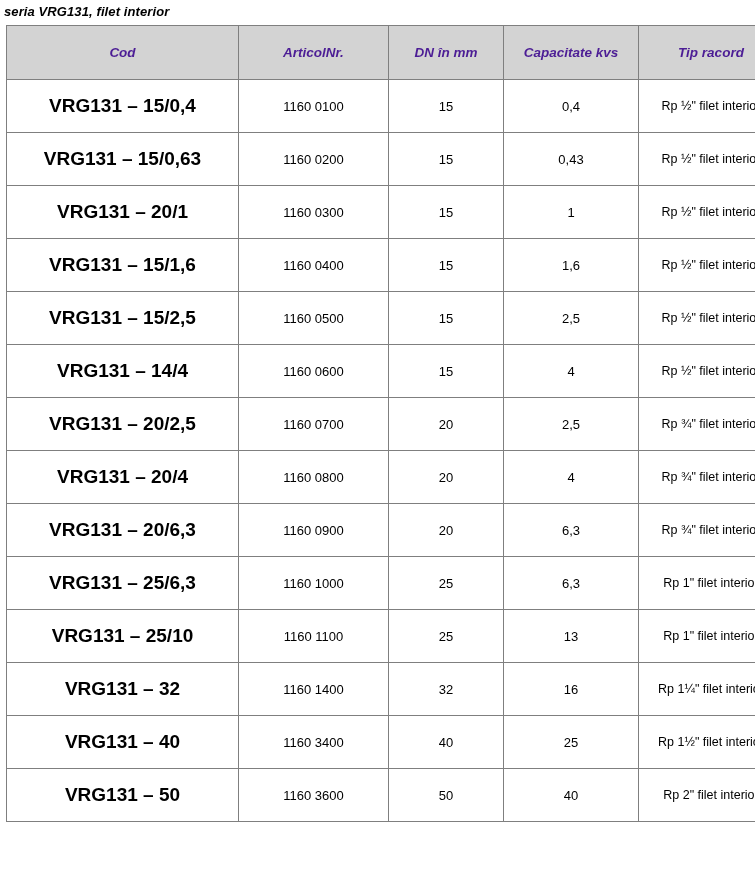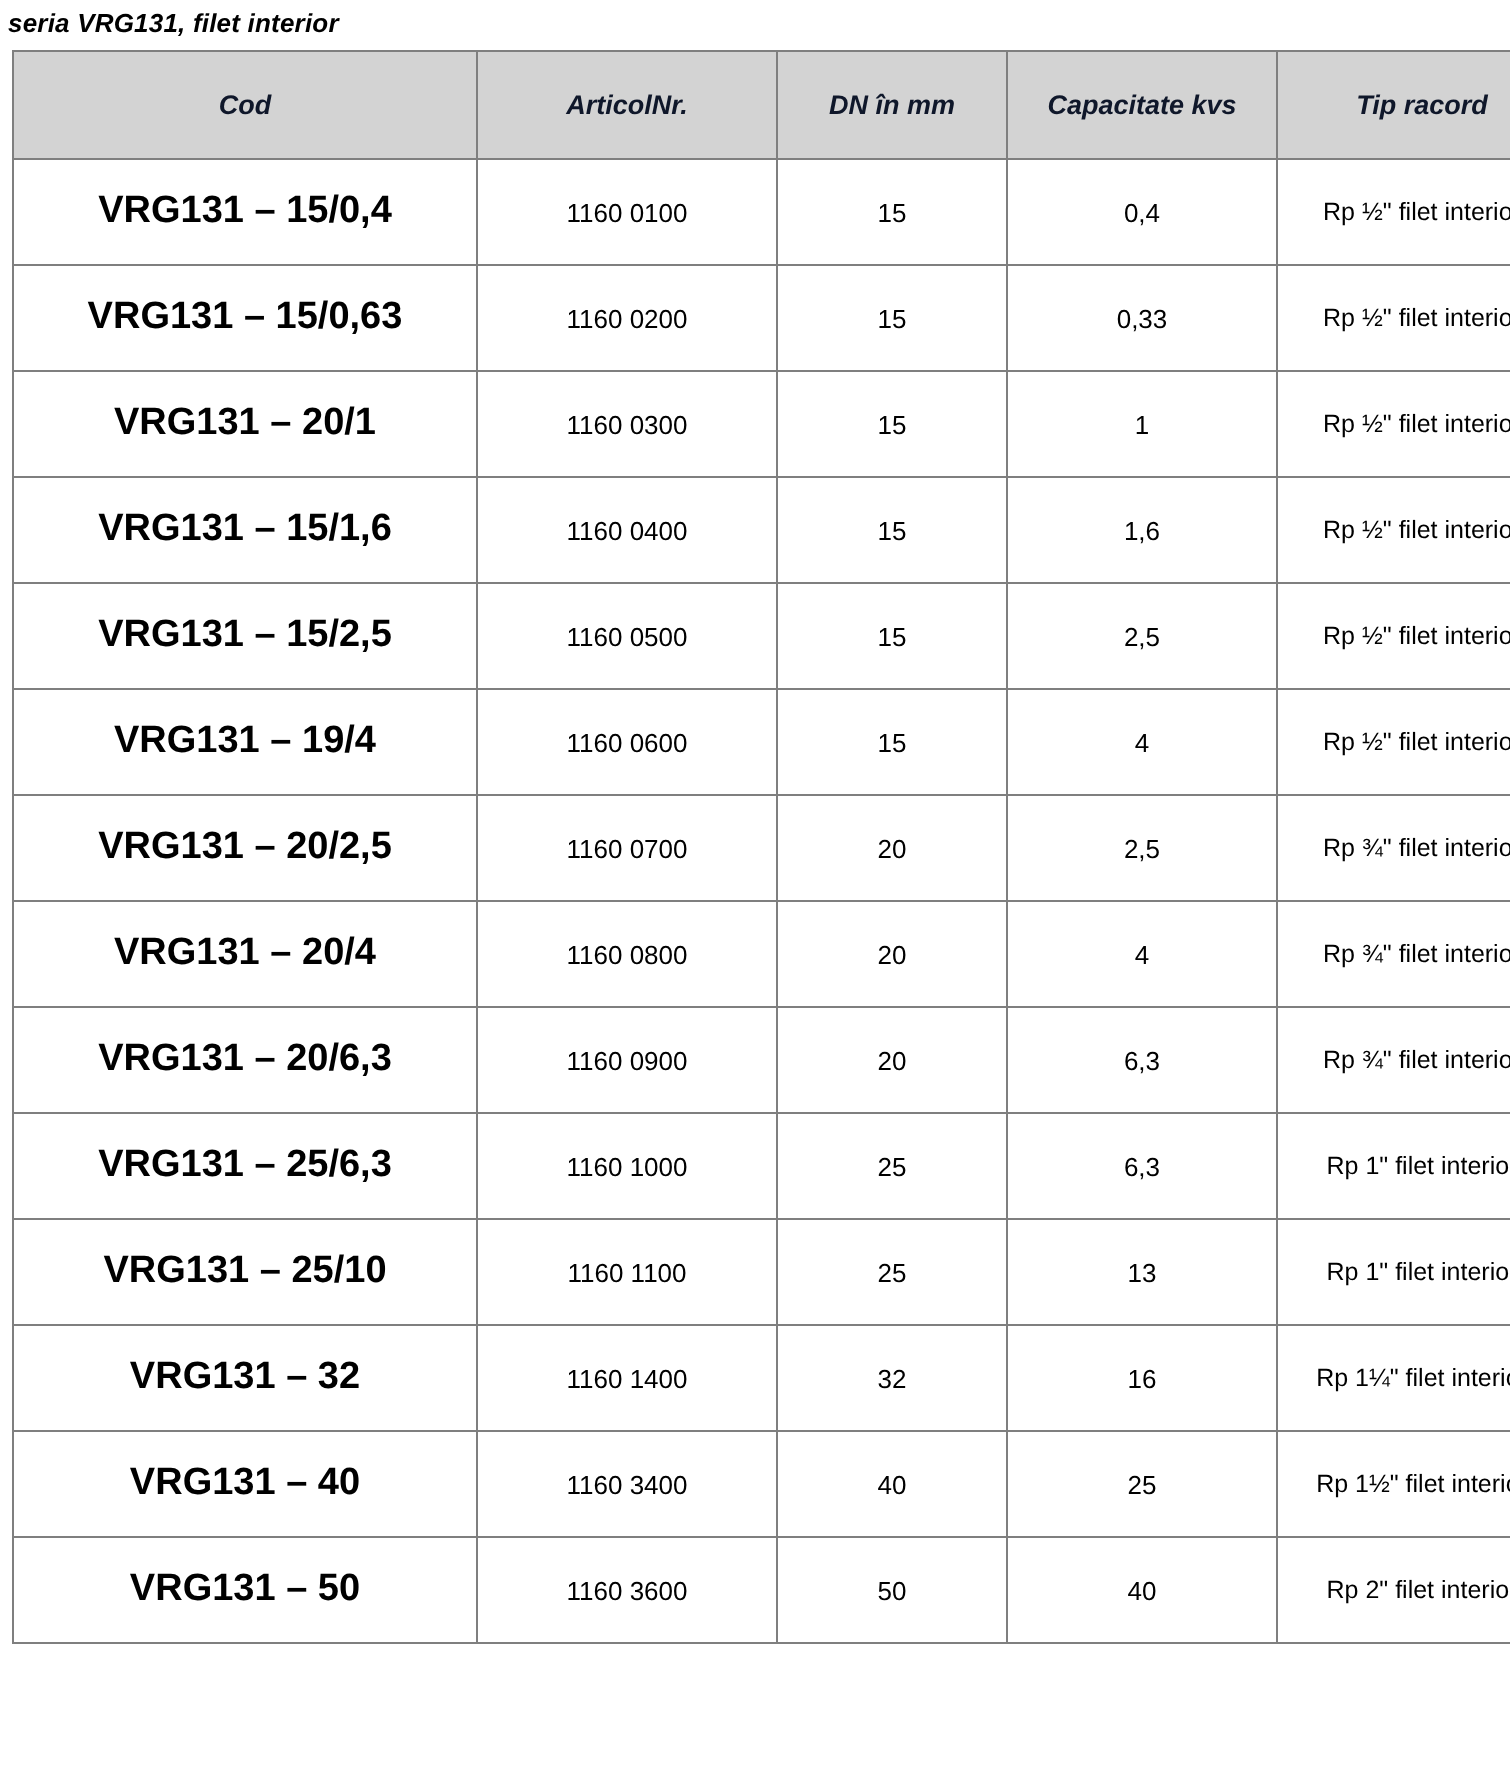--- a/index.html
+++ b/index.html
@@ -40,21 +40,21 @@
     vertical-align: middle;
     text-align: center;
     padding: 0;
   }
   thead th {
     background: #d3d3d3;
     height: 53px;
     font-size: 13.5px;
     font-style: italic;
     font-weight: bold;
-    color: #0f172a;
+    color: #4c1d95;
   }
   tbody td {
     height: 52px;
     font-size: 13px;
     background: #ffffff;
   }
   td.cod {
     font-weight: bold;
     font-size: 19px;
   }
@@ -102,21 +102,21 @@
           <td class="cod">VRG131 – 15/0,4</td>
           <td class="artnr">1160 0100</td>
           <td class="dn">15</td>
           <td class="kvs">0,4</td>
           <td class="racord">Rp ½" filet interior</td>
         </tr>
         <tr>
           <td class="cod">VRG131 – 15/0,63</td>
           <td class="artnr">1160 0200</td>
           <td class="dn">15</td>
-          <td class="kvs">0,33</td>
+          <td class="kvs">0,43</td>
           <td class="racord">Rp ½" filet interior</td>
         </tr>
         <tr>
           <td class="cod">VRG131 – 20/1</td>
           <td class="artnr">1160 0300</td>
           <td class="dn">15</td>
           <td class="kvs">1</td>
           <td class="racord">Rp ½" filet interior</td>
         </tr>
         <tr>
@@ -127,21 +127,21 @@
           <td class="racord">Rp ½" filet interior</td>
         </tr>
         <tr>
           <td class="cod">VRG131 – 15/2,5</td>
           <td class="artnr">1160 0500</td>
           <td class="dn">15</td>
           <td class="kvs">2,5</td>
           <td class="racord">Rp ½" filet interior</td>
         </tr>
         <tr>
-          <td class="cod">VRG131 – 19/4</td>
+          <td class="cod">VRG131 – 14/4</td>
           <td class="artnr">1160 0600</td>
           <td class="dn">15</td>
           <td class="kvs">4</td>
           <td class="racord">Rp ½" filet interior</td>
         </tr>
         <tr>
           <td class="cod">VRG131 – 20/2,5</td>
           <td class="artnr">1160 0700</td>
           <td class="dn">20</td>
           <td class="kvs">2,5</td>

